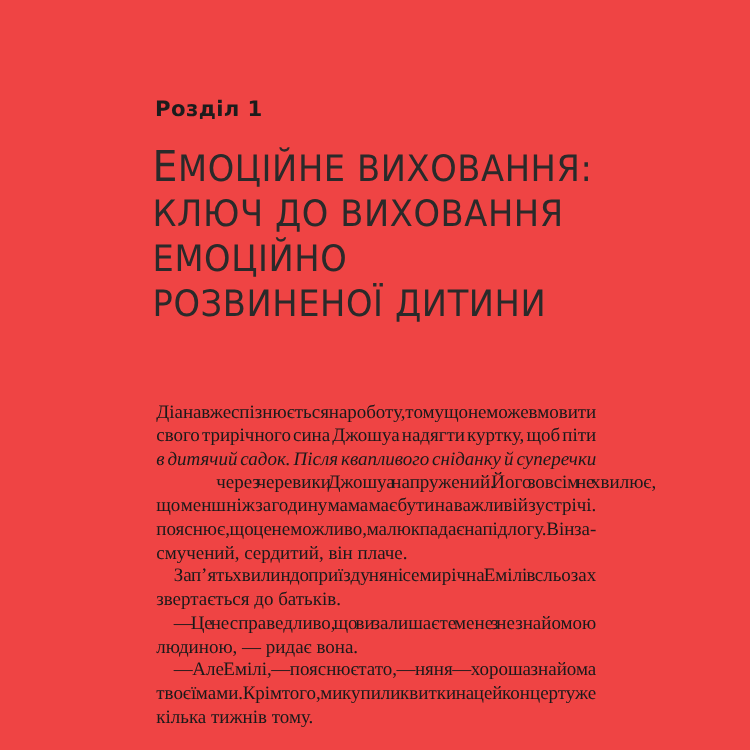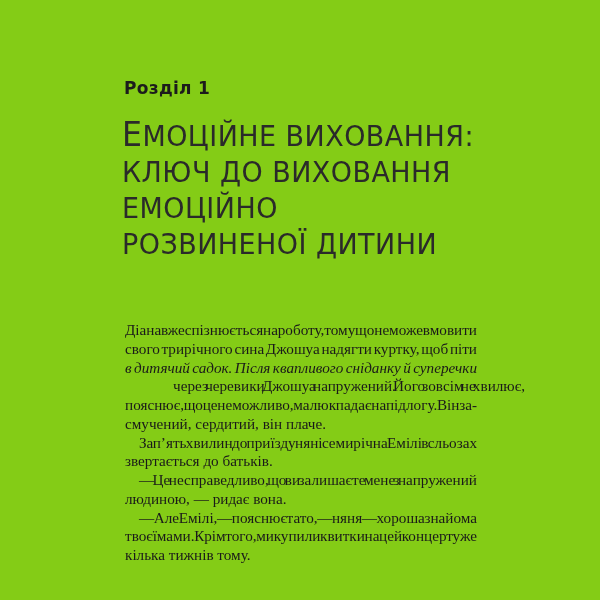--- a/index.html
+++ b/index.html
@@ -1,20 +1,20 @@
 <!DOCTYPE html>
 <html><head>
   <meta charset="utf-8">
   <style>
     html, body { margin: 0; padding: 0; }
     body {
       width: 600px; height: 600px; background: #ffffff; position: relative; overflow: hidden;
       color: #1a1a1a;
     }
-    .page { position: absolute; left: 0; top: 0; width: 600px; height: 600px; background: #84cc16; }
+    .page { position: absolute; left: 0; top: 0; width: 600px; height: 600px; background: #ef4444; }
     .chapter-label {
       position: absolute; left: 124px; top: 78px;
       font-family: "DejaVu Sans", sans-serif; font-weight: bold; font-size: 17px;
       letter-spacing: 0.3px; color: #1c1c1c;
     }
     .title {
       position: absolute; left: 122px; top: 116px; width: 380px;
       font-family: "DejaVu Sans", sans-serif; font-weight: 200; font-size: 29px;
       line-height: 36px; color: #222; text-transform: uppercase; letter-spacing: 0.5px;
       transform: scaleX(0.93); transform-origin: left top;
@@ -40,23 +40,24 @@
     <span class="line">ключ до виховання</span>
     <span class="line">емоційно</span>
     <span class="line">розвиненої дитини</span>
   </div>
 
   <div class="body-text">
     <span class="ln" style="white-space: nowrap; text-align: left; word-spacing: -3.90278px;">Діана вже спізнюється на роботу, тому що не може вмовити</span>
     <span class="ln" style="white-space: nowrap; text-align: right; word-spacing: -2.10714px;">свого трирічного сина Джошуа надягти куртку, щоб піти</span>
     <span class="ln" style="white-space: nowrap; text-align: left; word-spacing: -2.15625px; font-style: italic;">в дитячий садок. Після квапливого сніданку й суперечки</span>
     <span class="ln" style="white-space: nowrap; text-align: left; word-spacing: -6.55134px; margin-left: 48px;">через черевики Джошуа напружений. Його зовсім не хвилює,</span>
+    <span class="ln" style="white-space: nowrap; text-align: left; word-spacing: -3.49688px;">що менш ніж за годину мама має бути на важливій зустрічі.</span>
     <span class="ln" style="white-space: nowrap; text-align: right; word-spacing: -4.07465px;">пояснює, що це неможливо, малюк падає на підлогу. Він за-</span>
     <span class="ln last">смучений, сердитий, він плаче.</span>
     <span class="ln indent" style="white-space: nowrap; text-align: left; word-spacing: -4.42882px;">За п’ять хвилин до приїзду няні семирічна Емілі в сльозах</span>
     <span class="ln last">звертається до батьків.</span>
-    <span class="ln indent" style="white-space: nowrap; text-align: left; word-spacing: -5.48438px;">— Це несправедливо, що ви залишаєте мене з напружений</span>
+    <span class="ln indent" style="white-space: nowrap; text-align: left; word-spacing: -5.48438px;">— Це несправедливо, що ви залишаєте мене з незнайомою</span>
     <span class="ln last">людиною, — ридає вона.</span>
     <span class="ln indent" style="white-space: nowrap; text-align: left; word-spacing: -4.1875px;">— Але Емілі, — пояснює тато, — няня — хороша знайома</span>
     <span class="ln" style="white-space: nowrap; text-align: left; word-spacing: -4.14219px;">твоєї мами. Крім того, ми купили квитки на цей концерт уже</span>
     <span class="ln last">кілька тижнів тому.</span>
   </div>
 </div>
 
 </body></html>

